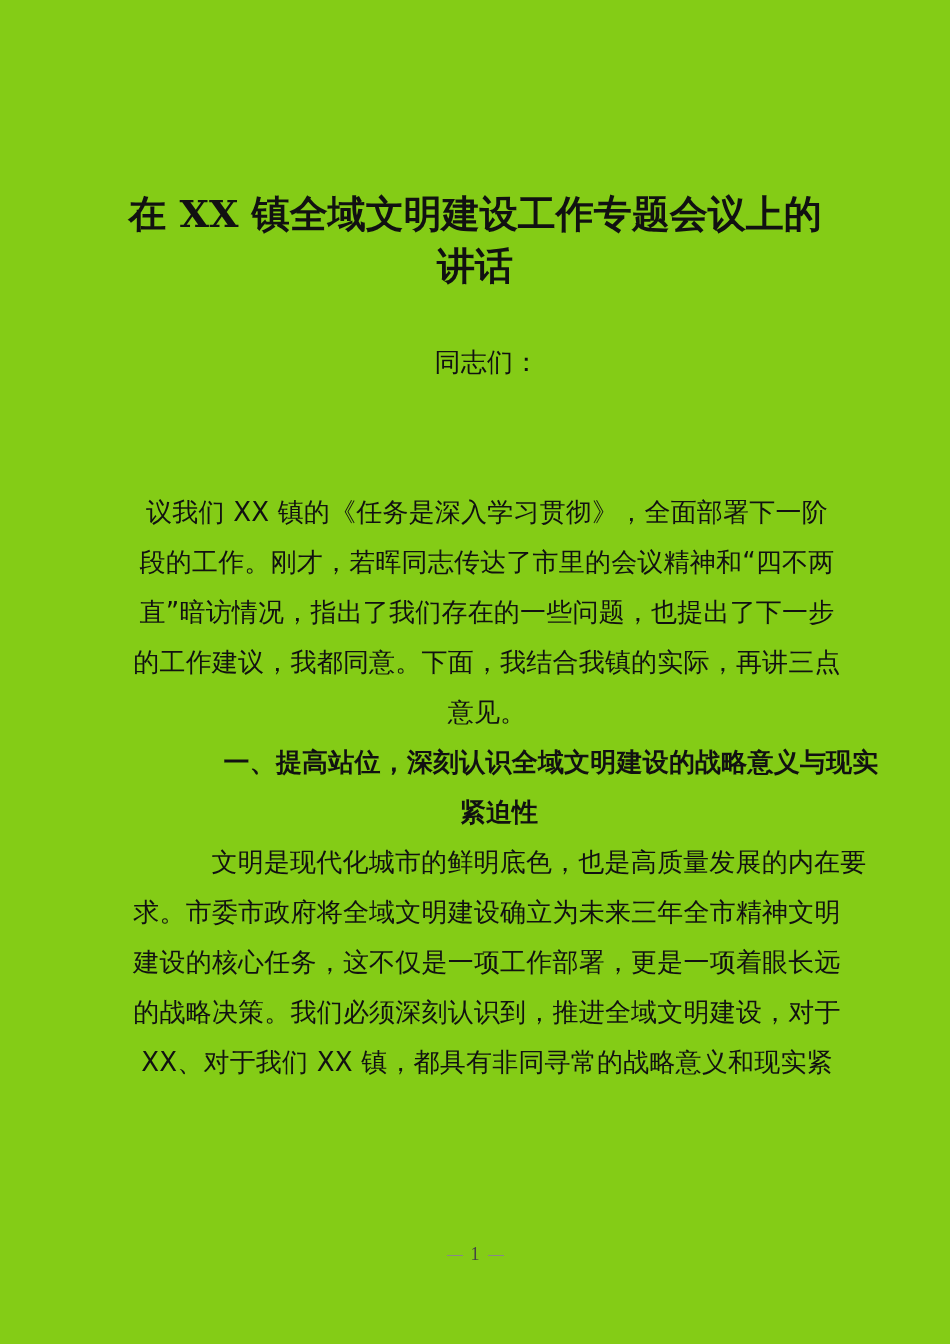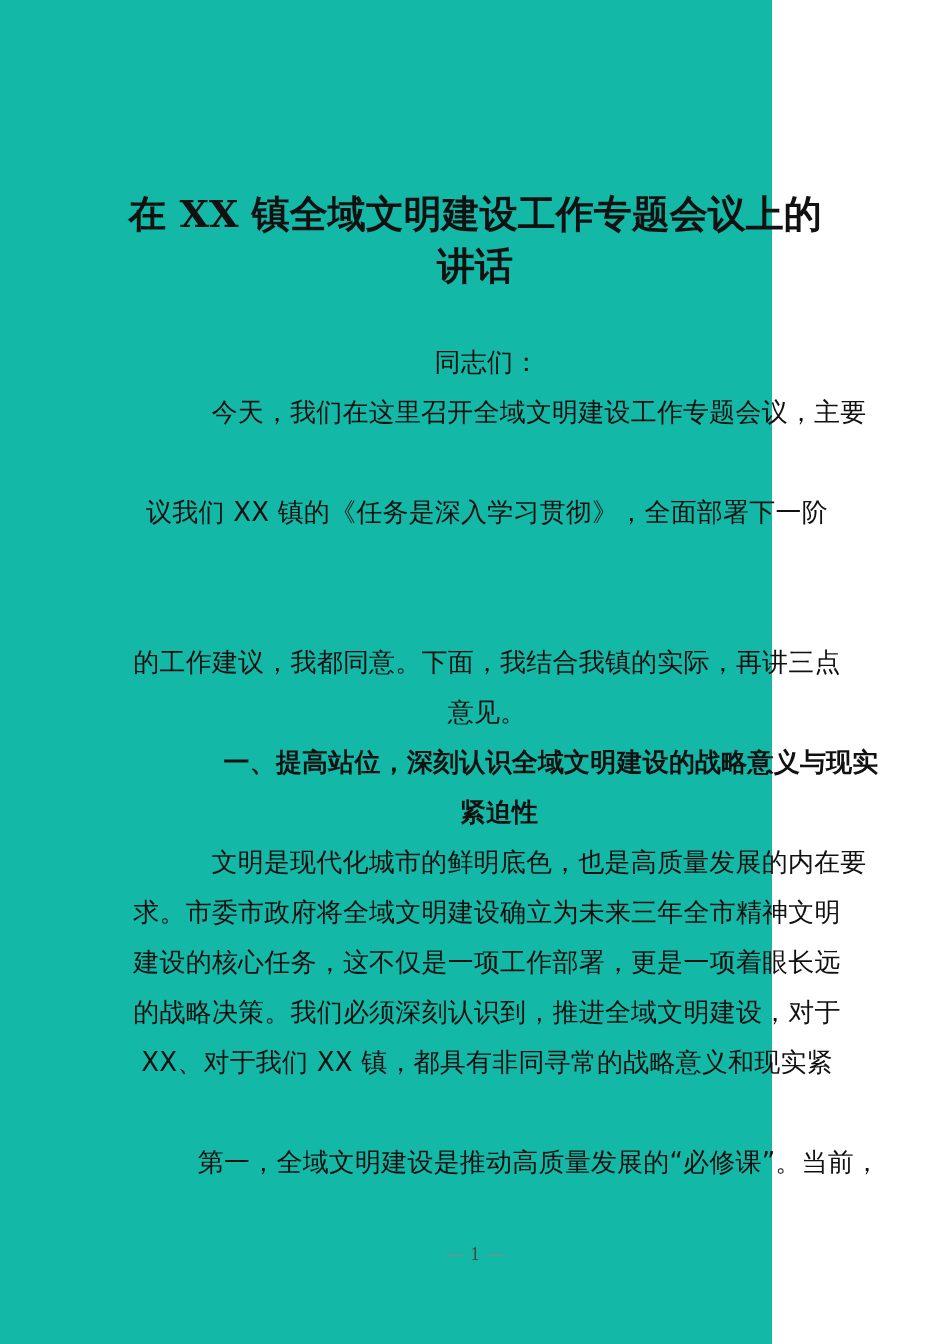--- a/index.html
+++ b/index.html
@@ -1,17 +1,17 @@
 <!DOCTYPE html>
 <html><head>
   <meta charset="utf-8">
   <style>
     html, body { margin: 0; padding: 0; background: #ffffff; }
     body { width: 950px; height: 1344px; position: relative; overflow: hidden; }
-    .page { position: absolute; left: 0; top: 0; width: 772px; height: 1344px; background: #14b8a6; color: #000; }
+    .page { position: absolute; left: 0; top: 0; width: 950px; height: 1344px; background: #84cc16; color: #000; }
     .title {
       position: absolute; left: 110px; width: 730px; top: 188px;
       text-align: center;
       font-family: "DejaVu Serif", "Liberation Serif", serif;
       font-weight: bold; font-size: 38px; line-height: 52px;
       color: #111;
     }
     .line {
       position: absolute; left: 127px; width: 720px;
       font-family: "DejaVu Sans", "Liberation Sans", sans-serif;
@@ -29,29 +29,29 @@
 </head>
 <body>
 
 <div class="page">
   <div class="title">
     <div>在 XX 镇全域文明建设工作专题会议上的</div>
     <div>讲话</div>
   </div>
 
   <div class="line" style="top:347px">同志们：</div>
-  <div class="line indent" style="top:397px">今天，我们在这里召开全域文明建设工作专题会议，主要</div>
   <div class="line" style="top:497px">议我们 XX 镇的《任务是深入学习贯彻》，全面部署下一阶</div>
+  <div class="line" style="top:547px">段的工作。刚才，若晖同志传达了市里的会议精神和“四不两</div>
+  <div class="line" style="top:597px">直”暗访情况，指出了我们存在的一些问题，也提出了下一步</div>
   <div class="line" style="top:647px">的工作建议，我都同意。下面，我结合我镇的实际，再讲三点</div>
   <div class="line" style="top:697px">意见。</div>
   <div class="line indent bold" style="top:747px">一、提高站位，深刻认识全域文明建设的战略意义与现实</div>
   <div class="line bold" style="top:797px">紧迫性</div>
   <div class="line indent" style="top:847px">文明是现代化城市的鲜明底色，也是高质量发展的内在要</div>
   <div class="line" style="top:897px">求。市委市政府将全域文明建设确立为未来三年全市精神文明</div>
   <div class="line" style="top:947px">建设的核心任务，这不仅是一项工作部署，更是一项着眼长远</div>
   <div class="line" style="top:997px">的战略决策。我们必须深刻认识到，推进全域文明建设，对于</div>
   <div class="line" style="top:1047px">XX、对于我们 XX 镇，都具有非同寻常的战略意义和现实紧</div>
-  <div class="line indent" style="top:1147px">第一，全域文明建设是推动高质量发展的“必修课”。当前，</div>
 
   <div class="footer">
     <span class="dash"></span><span>1</span><span class="dash"></span>
   </div>
 </div>
 
 </body></html>

